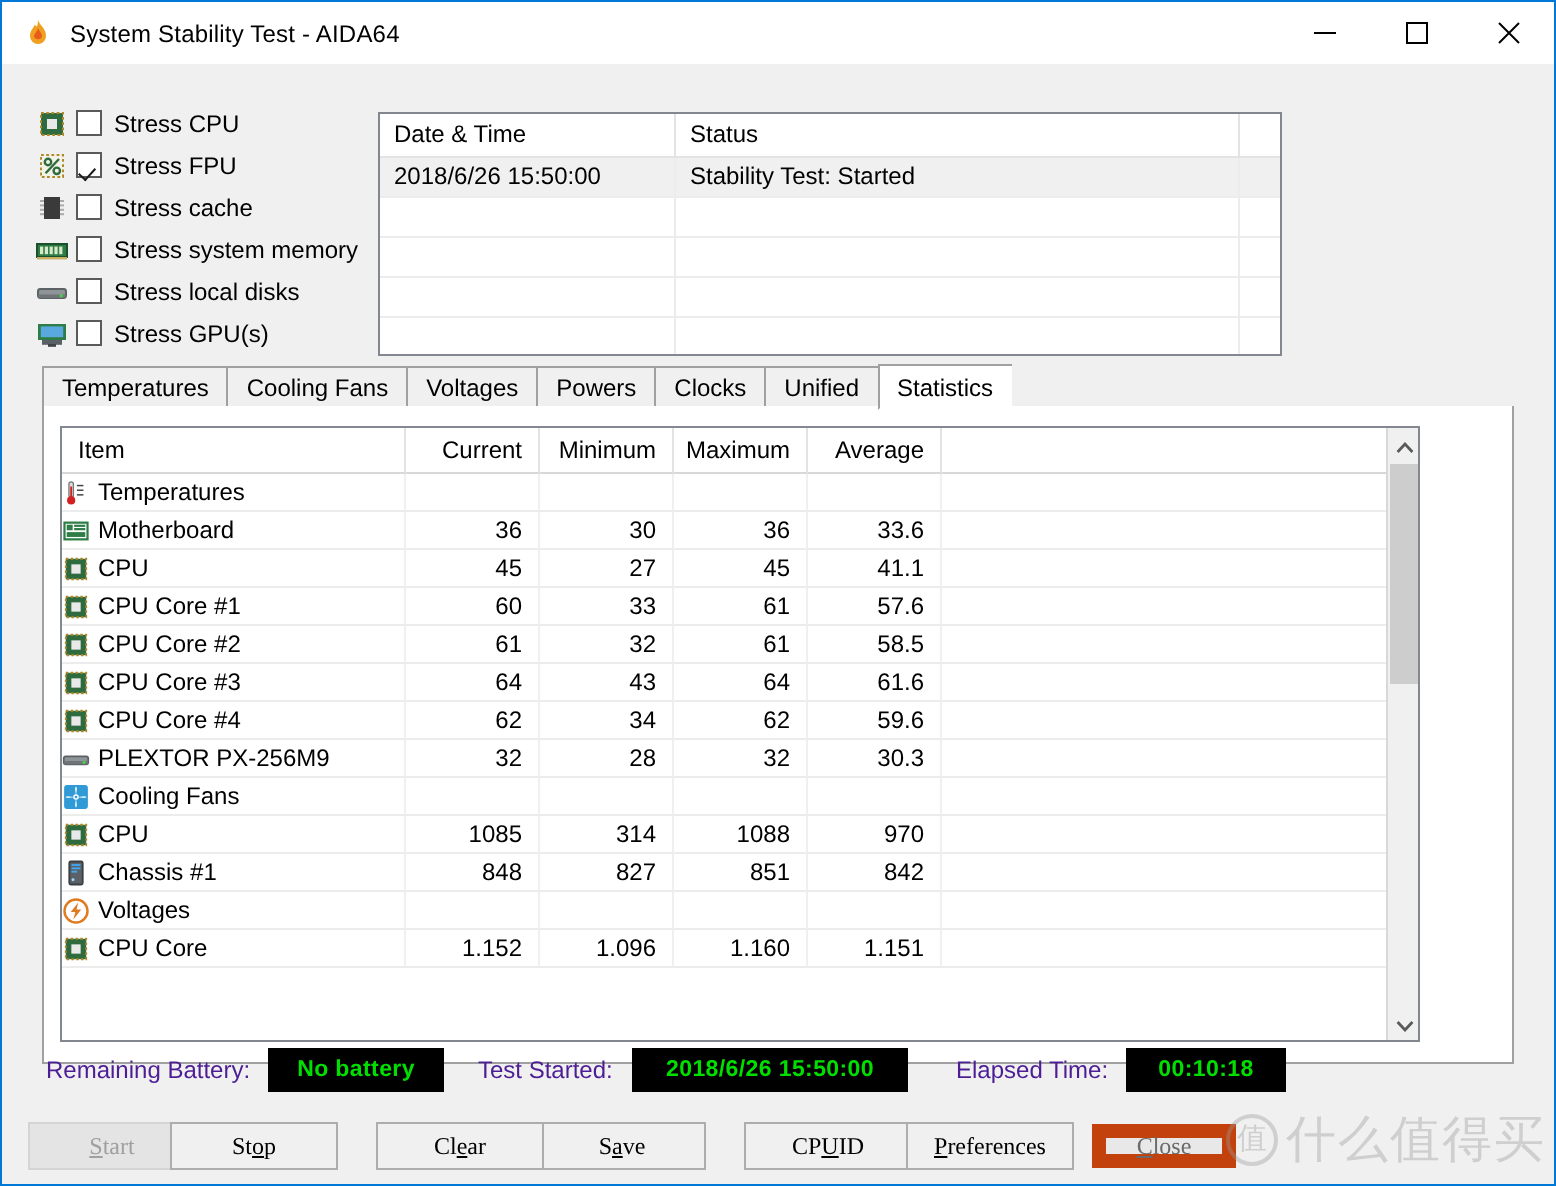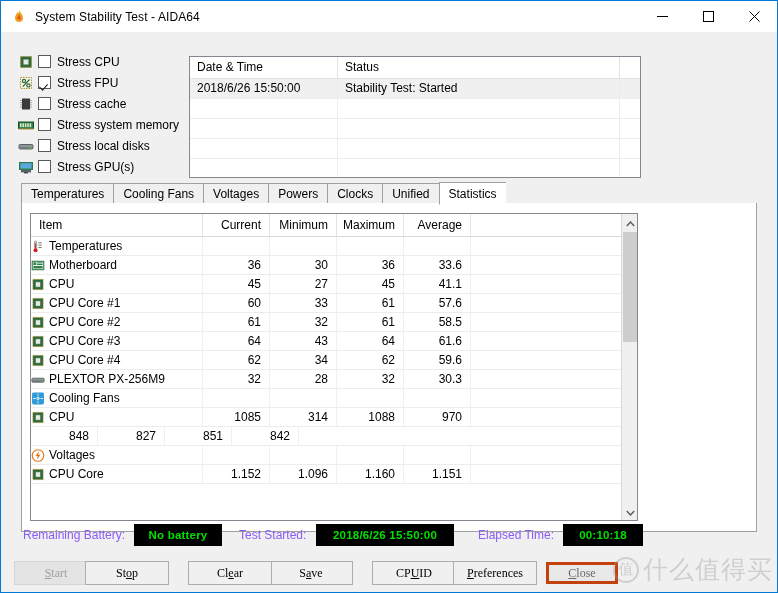--- a/index.html
+++ b/index.html
@@ -134,21 +134,21 @@
   
   .statspanel {
     position: absolute; left: 20px; top: 171px;
     width: 736px; height: 329px;
     background: #ffffff;
     border: 1px solid #a0a0a0;
     border-top: none;
   }
   .grid-wrap {
     position: absolute; left: 8px; top: 10px;
-    width: 608px; height: 308px;
+    width: 680px; height: 308px;
     border: 1px solid #828790;
     background: #fff;
     overflow: hidden;
   }
   .grid-head { display: flex; height: 23px; background: #fff; }
   .grid-head > div {
     font-size: 12px; color: #000;
     border-right: 1px solid #e3e3e3;
     border-bottom: 1px solid #d8d8d8;
     padding-top: 4px;
@@ -192,21 +192,21 @@
     background: #cdcdcd;
   }
   .vs-down { position: absolute; bottom: 0; left: 0; }
 
   
   .statusstrip {
     position: absolute; left: 0; top: 487px;
     width: 776px; height: 34px;
   }
   .st-label {
-    position: absolute; font-size: 12px; color: #8b5cf6; top: 9px;
+    position: absolute; font-size: 12px; color: #4c1d95; top: 9px;
     white-space: nowrap;
   }
   .lcd {
     position: absolute; top: 5px;
     background: #000000;
     display: flex; align-items: center; justify-content: center;
     font-size: 11.5px; font-weight: bold;
     color: #00e000; letter-spacing: .2px;
     white-space: nowrap;
   }
@@ -227,21 +227,21 @@
     white-space: nowrap;
     font-family: Liberation Serif, serif;
   }
   .btn.disabled {
     color: #a0a0a0;
     background: #e4e4e4;
     border-color: #d4d4d4;
   }
   .btn u { text-decoration: underline; }
   .btn.hidden-close {
-    background: #e8e8e8; border: 3px solid #c2410c;
+    background: #e8e8e8; border: 7px solid #c2410c;
     color: #6a6a6a; width: 72px; height: 22px; top: 5px;
   }
 
   
   .watermark {
     position: absolute; right: 4px; bottom: 6px;
     display: flex; align-items: center;
     opacity: .38; pointer-events: none;
     z-index: 20;
   }
@@ -591,20 +591,32 @@
                   </svg></span>
                 <span class="rlabel">CPU</span>
               </div>
               <div class="g-num">1085</div>
               <div class="g-num">314</div>
               <div class="g-num">1088</div>
               <div class="g-num">970</div>
               <div class="g-rest"></div>
             </div>
             <div class="grow">
+              <div class="g-item ind2">
+                <span class="ricon" style="display: inline-block; width: 14px; height: 13px; flex: 0 0 auto;"><svg width="14" height="13" viewBox="0 0 14 14">
+                    <rect x="3.4" y="0.8" width="7.2" height="12.4" rx="0.8" fill="#5b6166" stroke="#3a4044"></rect>
+                    <g fill="#3fa9f5">
+                      <rect x="4.6" y="2.2" width="4.8" height="1"></rect>
+                      <rect x="4.6" y="4" width="4.8" height="1"></rect>
+                      <rect x="4.6" y="5.8" width="3" height="1"></rect>
+                    </g>
+                    <circle cx="5.4" cy="10.6" r="0.8" fill="#9fd8ff"></circle>
+                  </svg></span>
+                <span class="rlabel">Chassis #1</span>
+              </div>
               <div class="g-num">848</div>
               <div class="g-num">827</div>
               <div class="g-num">851</div>
               <div class="g-num">842</div>
               <div class="g-rest"></div>
             </div>
             <div class="grow">
               <div class="g-item ind0">
                 <span class="ricon" style="display: inline-block; width: 14px; height: 13px; flex: 0 0 auto;"><svg width="14" height="13" viewBox="0 0 14 14">
                     <circle cx="7" cy="7" r="6.2" fill="#fff" stroke="#e07b20" stroke-width="1.3"></circle>

